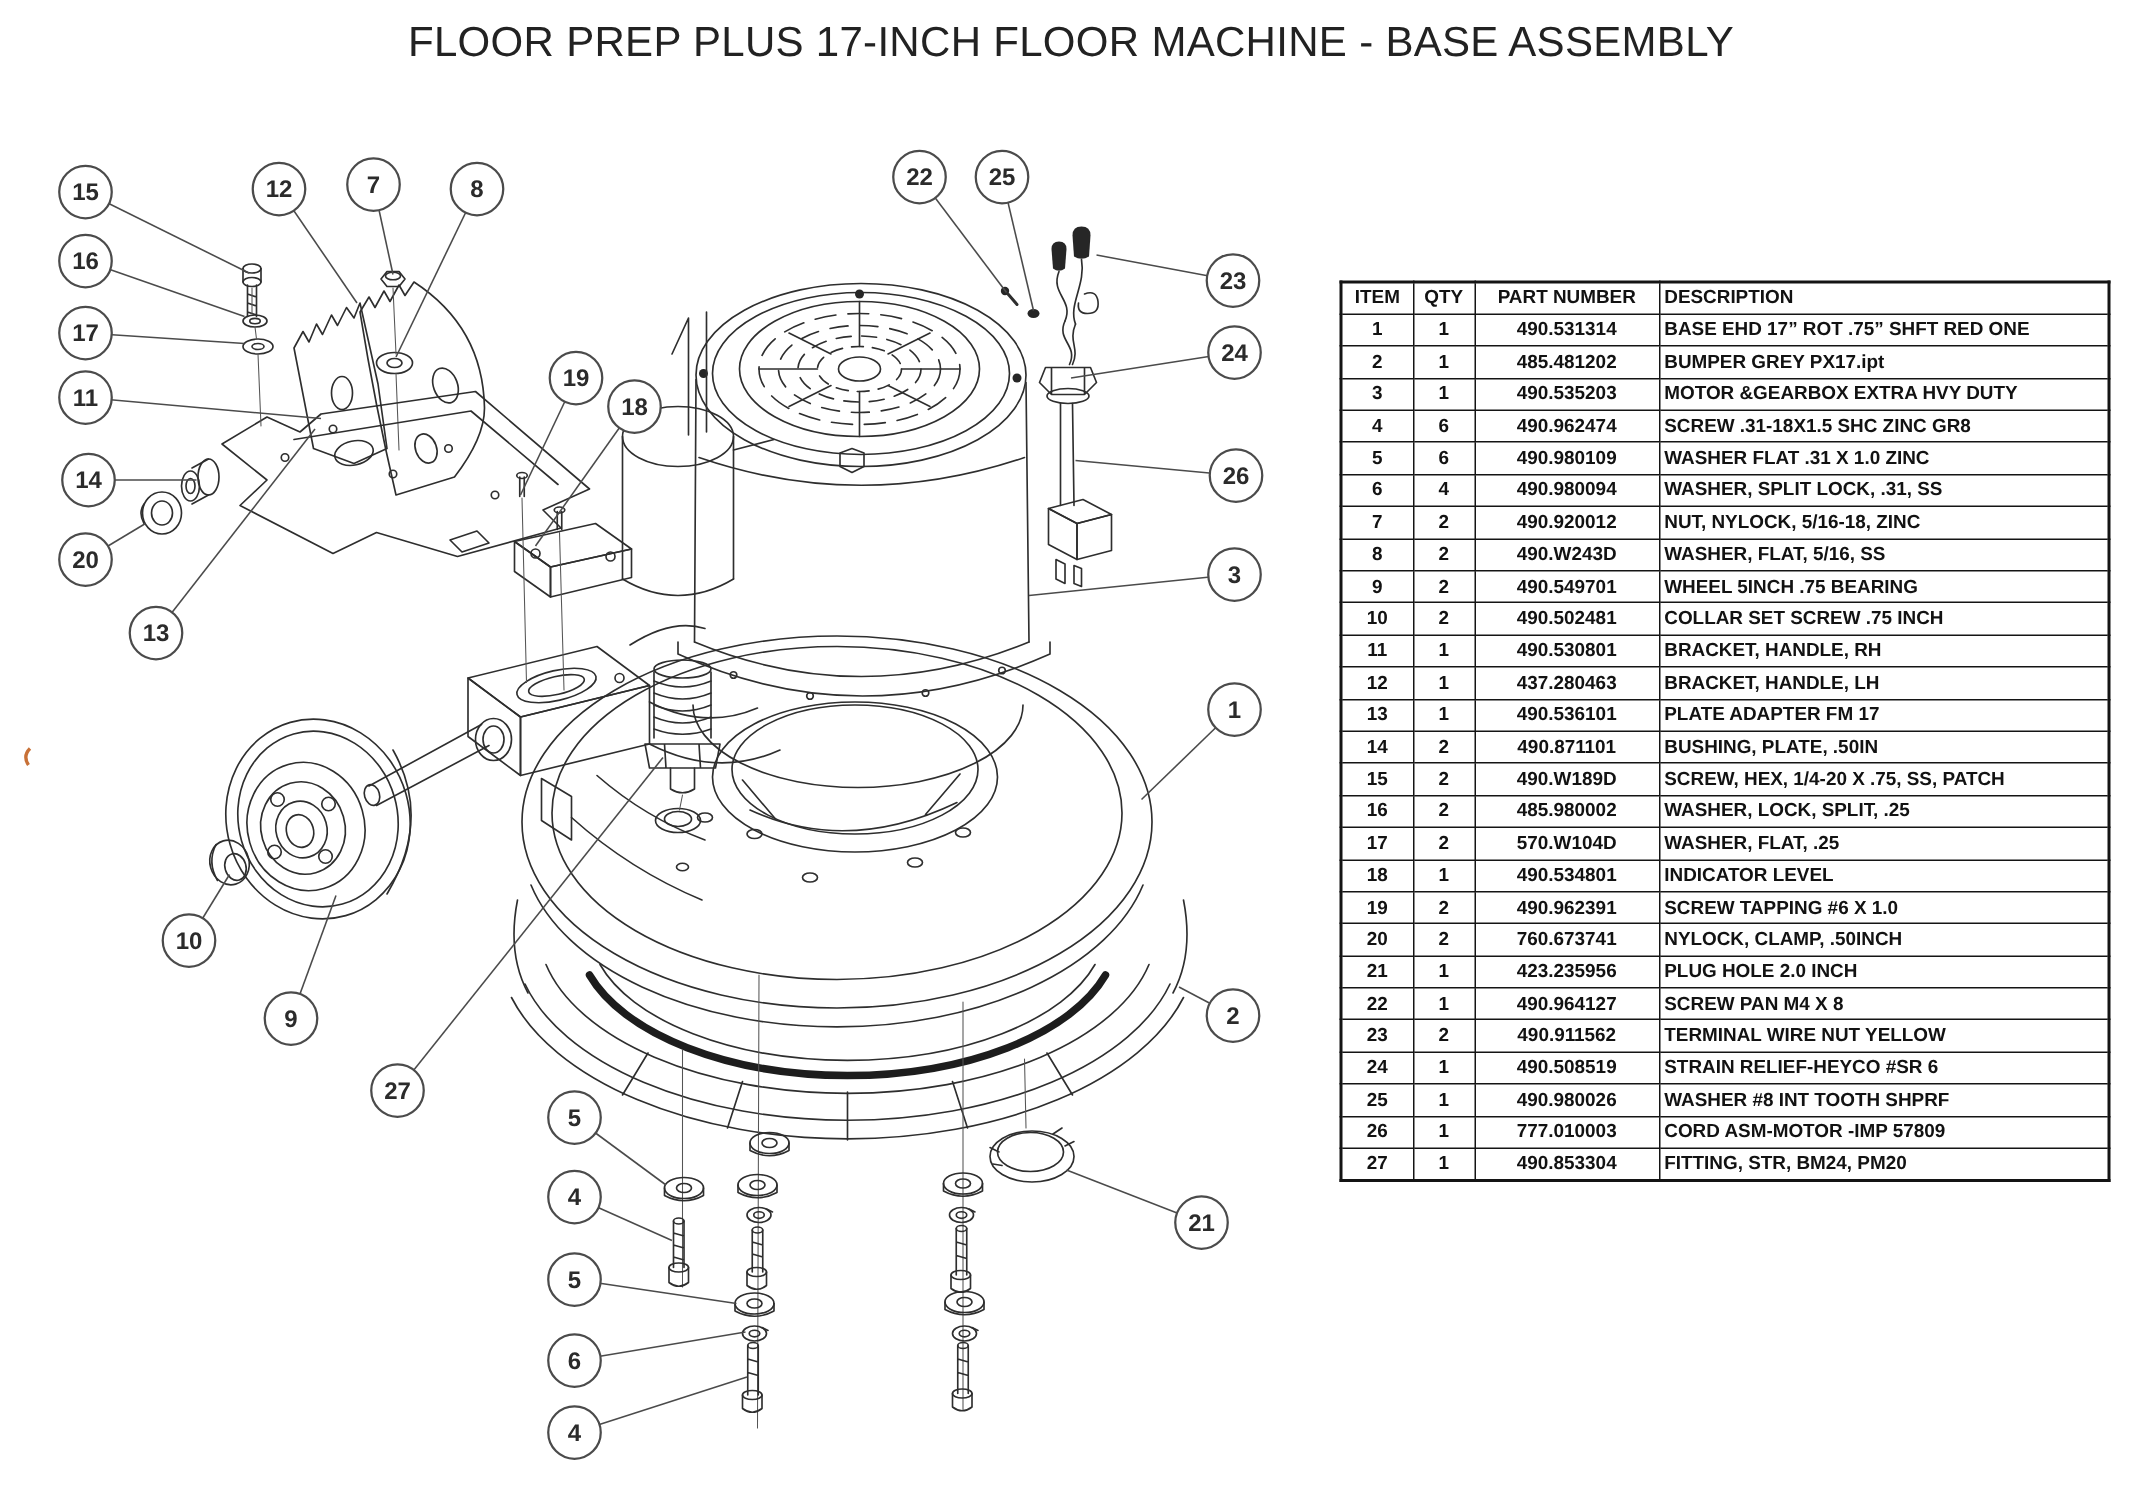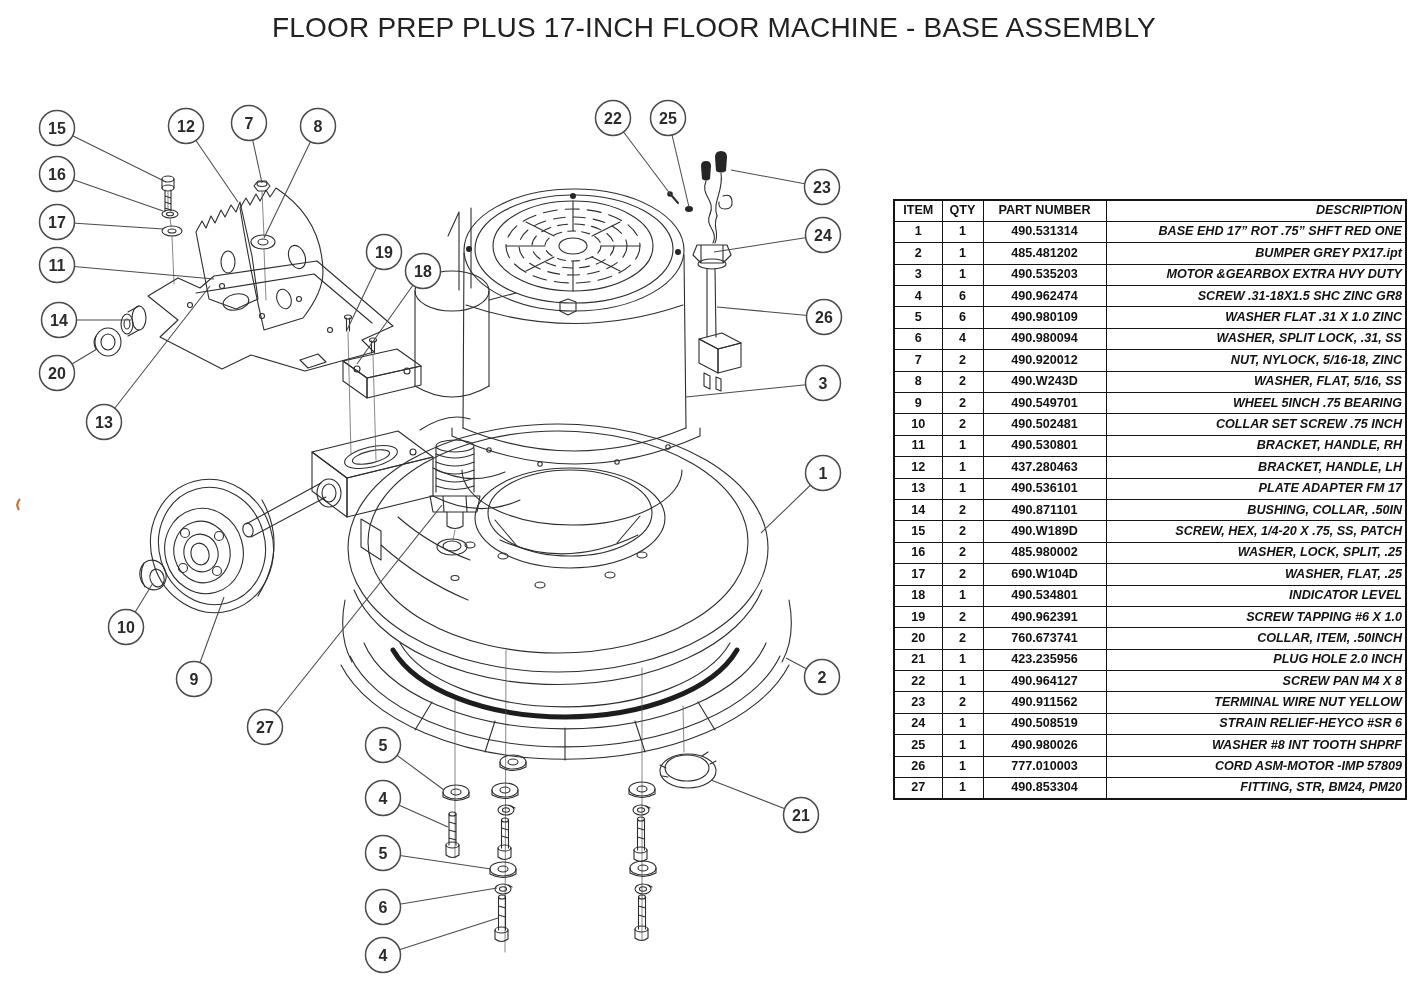--- a/index.html
+++ b/index.html
@@ -21,33 +21,33 @@
   .thick { stroke:#1d1d1d; stroke-width:5; fill:none; }
 
   .leader { stroke:#4b4b4b; stroke-width:1.05; }
   .balloon { fill:#ffffff; stroke:#4b4b4b; stroke-width:1.5; }
   .balloon-num {
     font-family:"Liberation Sans", sans-serif; font-size:16px; font-weight:600;
     fill:#2b2b2b; text-anchor:middle;
   }
 
   table.parts-table {
-    position:absolute; left:893px; top:199px; width:512px;
+    position:absolute; left:893px; top:187px; width:512px;
     border-collapse:collapse; table-layout:fixed;
     font-size:12.6px; font-weight:700; color:#121212;
     border:2px solid #141414;
   }
   table.parts-table th, table.parts-table td {
     border:1.8px solid #141414; height:21.4px;
     padding:0 3px; line-height:1.05; overflow:hidden; white-space:nowrap;
   }
   col.c-item { width:48px; } col.c-qty { width:41px; }
   col.c-part { width:123px; } col.c-desc { width:300px; }
   .cell-center { text-align:center; }
-  .cell-left { text-align:right;font-style:italic; }
+  .cell-left { text-align:left; }
 </style>
 </head>
 <body>
 
 <div class="page">
 
   <div class="title">FLOOR PREP PLUS 17-INCH FLOOR MACHINE - BASE ASSEMBLY</div>
 
   <svg id="diagram" class="diagram" width="1428" height="997" viewBox="0 0 1428 997">
 
@@ -532,57 +532,57 @@
         <tr>
           <td class="cell-center">13</td>
           <td class="cell-center">1</td>
           <td class="cell-center">490.536101</td>
           <td class="cell-left">PLATE ADAPTER FM 17</td>
         </tr>
         <tr>
           <td class="cell-center">14</td>
           <td class="cell-center">2</td>
           <td class="cell-center">490.871101</td>
-          <td class="cell-left">BUSHING, COLLAR, .50IN</td>
+          <td class="cell-left">BUSHING, PLATE, .50IN</td>
         </tr>
         <tr>
           <td class="cell-center">15</td>
           <td class="cell-center">2</td>
           <td class="cell-center">490.W189D</td>
           <td class="cell-left">SCREW, HEX, 1/4-20 X .75, SS, PATCH</td>
         </tr>
         <tr>
           <td class="cell-center">16</td>
           <td class="cell-center">2</td>
           <td class="cell-center">485.980002</td>
           <td class="cell-left">WASHER, LOCK, SPLIT, .25</td>
         </tr>
         <tr>
           <td class="cell-center">17</td>
           <td class="cell-center">2</td>
-          <td class="cell-center">690.W104D</td>
+          <td class="cell-center">570.W104D</td>
           <td class="cell-left">WASHER, FLAT, .25</td>
         </tr>
         <tr>
           <td class="cell-center">18</td>
           <td class="cell-center">1</td>
           <td class="cell-center">490.534801</td>
           <td class="cell-left">INDICATOR LEVEL</td>
         </tr>
         <tr>
           <td class="cell-center">19</td>
           <td class="cell-center">2</td>
           <td class="cell-center">490.962391</td>
           <td class="cell-left">SCREW TAPPING #6 X 1.0</td>
         </tr>
         <tr>
           <td class="cell-center">20</td>
           <td class="cell-center">2</td>
           <td class="cell-center">760.673741</td>
-          <td class="cell-left">COLLAR, ITEM, .50INCH</td>
+          <td class="cell-left">NYLOCK, CLAMP, .50INCH</td>
         </tr>
         <tr>
           <td class="cell-center">21</td>
           <td class="cell-center">1</td>
           <td class="cell-center">423.235956</td>
           <td class="cell-left">PLUG HOLE 2.0 INCH</td>
         </tr>
         <tr>
           <td class="cell-center">22</td>
           <td class="cell-center">1</td>

